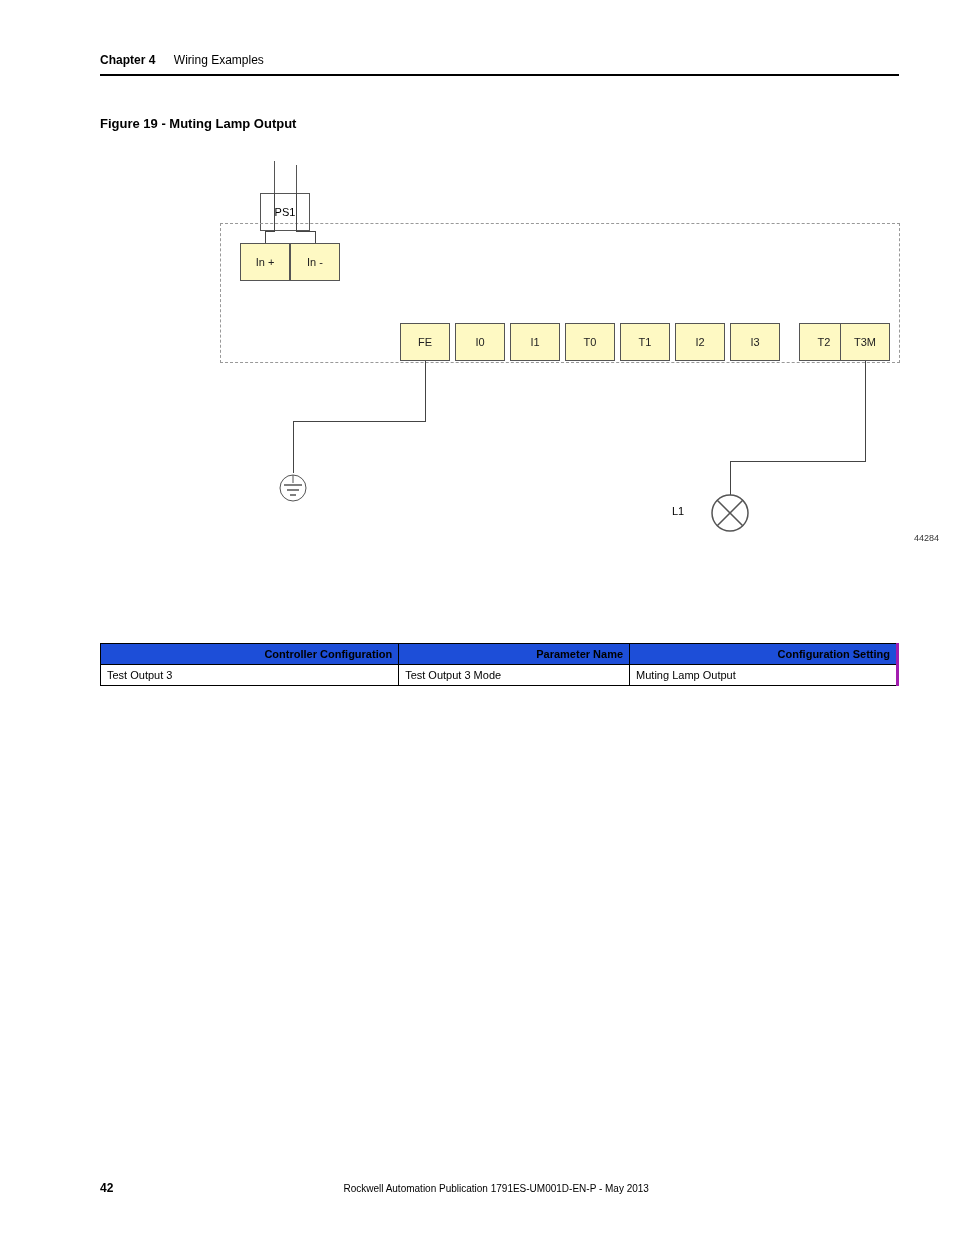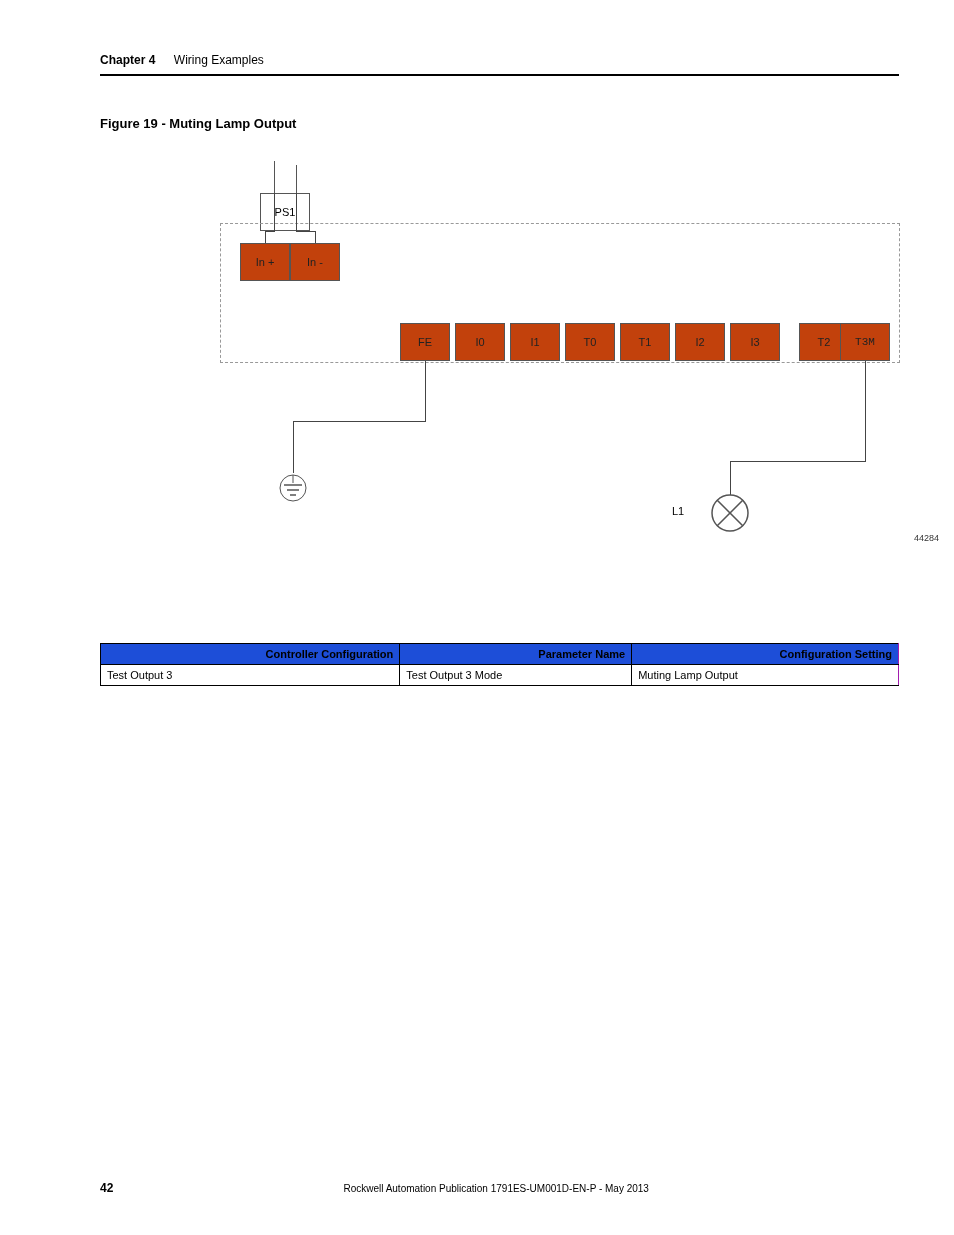--- a/index.html
+++ b/index.html
@@ -32,21 +32,21 @@
   }
   .dashed-box {
     position: absolute;
     border: 1.5px dashed #999;
     left: 120px; top: 80px;
     width: 680px; height: 140px;
   }
   .terminal {
     position: absolute;
     border: 1px solid #555;
-    background: #c2410c;
+    background: #fef9c3;
     font-size: 11px;
     display: flex;
     align-items: center;
     justify-content: center;
     color: #222;
   }
   .ps1-box {
     position: absolute;
     left: 160px; top: 50px;
     width: 50px; height: 38px;
@@ -104,21 +104,21 @@
   }
   table.cfg th {
     text-align: right;
     font-weight: 700;
     border-top: 1.5px solid #000;
     border-bottom: 1px solid #000;
     border-left: 1px solid #000;
     padding: 4px 6px;
     background:#1d4ed8;
   }
-  table.cfg th:last-child, table.cfg td:last-child { border-right: 1px solid #a21caf; }
+  table.cfg th:last-child, table.cfg td:last-child { border-right: 3px solid #a21caf; }
   table.cfg td {
     border-bottom: 1.5px solid #000;
     border-left: 1px solid #000;
     padding: 4px 6px;
   }
 
   .footer {
     position:absolute;
     bottom: 40px;
     left: 100px;
@@ -187,21 +187,21 @@
       </div>
     <div class="terminal" style="left:575px; top:180px; width:50px; height:38px;">
         <span>I2</span>
       </div>
     <div class="terminal" style="left:630px; top:180px; width:50px; height:38px;">
         <span>I3</span>
       </div>
     <div class="terminal" style="left:685px; top:180px; width:50px; height:38px;margin-left:14px;">
         <span>T2</span>
       </div>
-    <div class="terminal" style="left:740px; top:180px; width:50px; height:38px;font-family:Liberation Mono, monospace;">
+    <div class="terminal" style="left:740px; top:180px; width:50px; height:38px;">
         <span>T3M</span>
       </div>
 
     <div class="wire" style="left:325px; top:218px; width:1px; height:60px;"></div>
     <div class="wire" style="left:193px; top:278px; width:133px; height:1px;"></div>
     <div class="wire" style="left:193px; top:278px; width:1px; height:52px;"></div>
 
     <div class="ground">
       <svg viewBox="0 0 30 30">
         <circle cx="15" cy="15" r="13" fill="none" stroke="#555" stroke-width="1"></circle>

